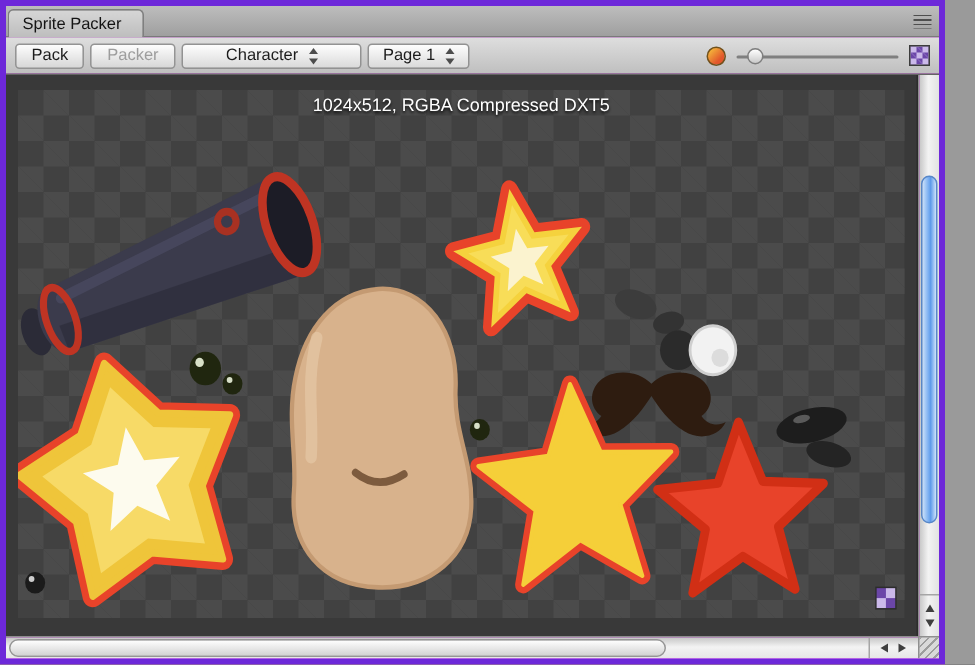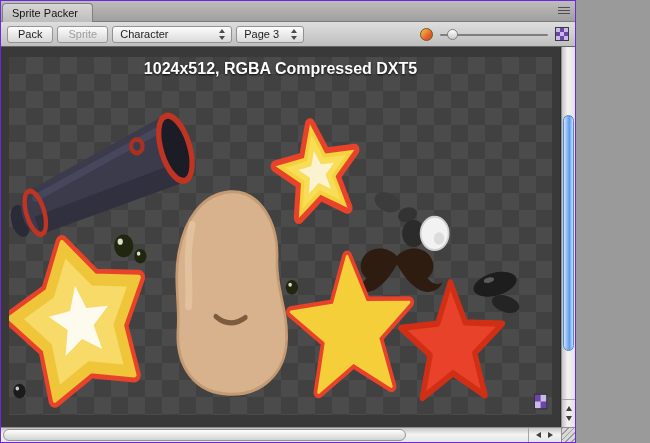--- a/index.html
+++ b/index.html
@@ -1,46 +1,46 @@
 <!DOCTYPE html>
 <html><head>
 <meta charset="utf-8">
 <style>
   *{margin:0;padding:0;box-sizing:border-box}
   html,body{background:#9a9a9a}
   body{font-family:"Liberation Sans",sans-serif}
-  .window{position:relative;width:576px;height:443px;background:#d946ef;border:1px solid #6d28d9;overflow:hidden}
+  .window{position:relative;width:630px;height:443px;background:#d946ef;border:4px solid #6d28d9;overflow:hidden}
 
   
   .tabbar{position:absolute;left:0;top:0;right:0;height:21px;background:linear-gradient(#bdbdbd,#9f9f9f);border-bottom:1px solid #7a7a7a}
   .tab{position:absolute;left:1px;top:2px;height:19px;padding:0 14px 0 9px;background:linear-gradient(#d6d6d6,#bdbdbd);border:1px solid #7f7f7f;border-bottom:none;border-radius:4px 4px 0 0;font-size:11px;color:#141414;display:flex;align-items:center}
   .pane-menu{position:absolute;right:5px;top:6px;width:12px;height:9px;background:repeating-linear-gradient(#4e4e4e 0 1px,transparent 1px 3px)}
 
   
   .toolbar{position:absolute;left:0;top:21px;right:0;height:25px;background:linear-gradient(#dedede,#bfbfbf);border-bottom:1px solid #646464;display:flex;align-items:center;padding:12px 6px;gap:4px;font-size:11px;color:#222}
   .btn{height:17px;padding:0 10px;font-family:inherit;font-size:11px;color:#1c1c1c;background:linear-gradient(#fdfdfd,#d7d7d7);border:1px solid #949494;border-radius:3px;display:flex;align-items:center}
   .btn.disabled{color:#9d9d9d}
   .tb-label{margin-left:10px;margin-right:2px;color:#2e2e2e}
-  .popup{height:17px;background:linear-gradient(#fdfdfd,#dadada);border:1px solid #929292;border-radius:3px;display:flex;align-items:center;justify-content:space-between;padding:0 5px 0 7px;font-size:11px;color:#1c1c1c}
+  .popup{height:17px;background:linear-gradient(#fdfdfd,#dadada);border:1px solid #929292;border-radius:3px;display:flex;align-items:center;justify-content:center;padding:0 5px 0 7px;font-size:11px;color:#1c1c1c}
   .popup .pv{overflow:hidden;white-space:nowrap;text-overflow:ellipsis}
   .arrows2{width:7px;height:13px;position:relative;margin-left:7px;flex:none}
   .arrows2::before{content:"";position:absolute;left:0;top:1px;border-left:3.5px solid transparent;border-right:3.5px solid transparent;border-bottom:4.5px solid #4c4c4c}
   .arrows2::after{content:"";position:absolute;left:0;bottom:1px;border-left:3.5px solid transparent;border-right:3.5px solid transparent;border-top:4.5px solid #4c4c4c}
   .right-cluster{margin-left:auto;display:flex;align-items:center;gap:7px}
   .rgb-icon{width:13px;height:13px;border-radius:7px;background:linear-gradient(135deg,#f8c93e,#e2572b 70%);border:1px solid #71511d}
   .slider{position:relative;width:108px;height:13px}
   .slider .track{position:absolute;left:0;right:0;top:6px;height:2px;background:#7f7f7f;border-radius:1px}
   .slider .knob{position:absolute;left:7px;top:1px;width:11px;height:11px;border-radius:50%;background:linear-gradient(#ffffff,#c9c9c9);border:1px solid #7e7e7e}
   .mip-icon{width:14px;height:14px;border:1px solid #3c3c3c;background-color:#cbb9ea;background-image:linear-gradient(45deg,#6b46a8 25%,transparent 25%,transparent 75%,#6b46a8 75%),linear-gradient(45deg,#6b46a8 25%,transparent 25%,transparent 75%,#6b46a8 75%);background-size:8px 8px;background-position:0 0,4px 4px}
 
   
   .main{position:absolute;left:0;top:46px;right:0;bottom:0}
   .canvas{position:absolute;left:0;top:0;right:14px;bottom:15px;background:#393939;border-right:1px solid #2c2c2c}
   .atlas{position:absolute;left:8px;top:10px;right:8px;bottom:12px;background-color:#414141;background-image:linear-gradient(45deg,#4b4b4b 25%,transparent 25%,transparent 75%,#4b4b4b 75%),linear-gradient(45deg,#4b4b4b 25%,transparent 25%,transparent 75%,#4b4b4b 75%);background-size:34px 34px;background-position:0 0,17px 17px}
-  .atlas-info{position:absolute;top:3px;left:0;right:0;text-align:center;font-size:16px;font-weight:bold;color:#fff;text-shadow:0 1px 2px rgba(0,0,0,.85);z-index:2}
+  .atlas-info{position:absolute;top:3px;left:0;right:0;text-align:center;font-size:12px;font-weight:normal;color:#fff;text-shadow:0 1px 2px rgba(0,0,0,.85);z-index:2}
   .atlas svg{position:absolute;left:0;top:0;width:100%;height:100%}
 
   
   .vscroll{position:absolute;top:0;right:0;width:14px;bottom:15px;background:linear-gradient(to right,#c6c6c6,#f3f3f3 45%,#e2e2e2);border-left:1px solid #8f8f8f}
   .vthumb{position:absolute;left:1px;right:1px;top:18%;height:62%;border-radius:6px;background:linear-gradient(to right,#cde2fa,#79aef1 45%,#5e9bea 60%,#cde2fa);border:1px solid #5787c8}
   .varrows{position:absolute;left:0;right:0;bottom:0;height:28px;border-top:1px solid #a5a5a5;display:flex;flex-direction:column;align-items:center;justify-content:space-evenly}
   .hscroll{position:absolute;left:0;bottom:0;right:14px;height:15px;background:linear-gradient(#c6c6c6,#f3f3f3 45%,#e6e6e6);border-top:1px solid #8f8f8f}
   .hthumb{position:absolute;top:1px;bottom:1px;left:2px;width:72%;border-radius:6px;background:linear-gradient(#fefefe,#d3d3d3);border:1px solid #969696}
   .harrows{position:absolute;right:1px;top:0;bottom:0;width:32px;border-left:1px solid #a5a5a5;display:flex;align-items:center;justify-content:space-evenly}
   .corner{position:absolute;right:0;bottom:0;width:14px;height:15px;background-color:#d9d9d9;background-image:repeating-linear-gradient(135deg,rgba(0,0,0,.28) 0 1px,transparent 1px 4px);border-left:1px solid #8f8f8f;border-top:1px solid #8f8f8f}
@@ -58,27 +58,27 @@
 
   <div class="tabbar">
     <div class="tab">
       <span>Sprite Packer</span>
     </div>
     <div class="pane-menu"></div>
   </div>
 
   <div class="toolbar">
     <button class="btn">Pack</button>
-    <button class="btn disabled">Sprite</button>
+    <button class="btn disabled">Packer</button>
     <div class="popup" style="width:120px">
       <span class="pv">Character</span>
       <span class="arrows2"></span>
     </div>
     <div class="popup" style="width:68px">
-      <span class="pv">Page 3</span>
+      <span class="pv">Page 1</span>
       <span class="arrows2"></span>
     </div>
     <div class="right-cluster">
       <div class="rgb-icon"></div>
       <div class="slider">
         <div class="track"></div>
         <div class="knob"></div>
       </div>
       <div class="mip-icon"></div>
     </div>

